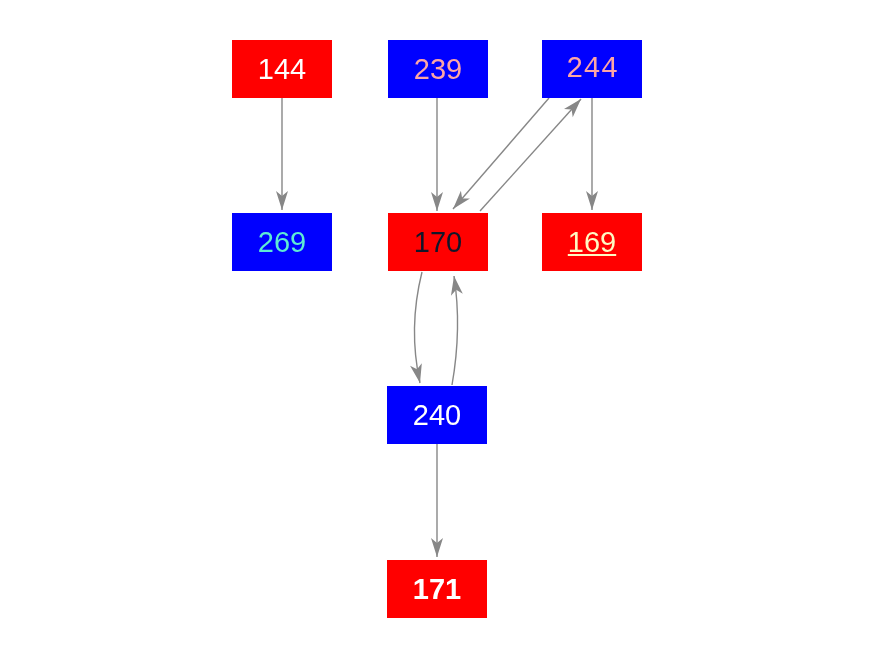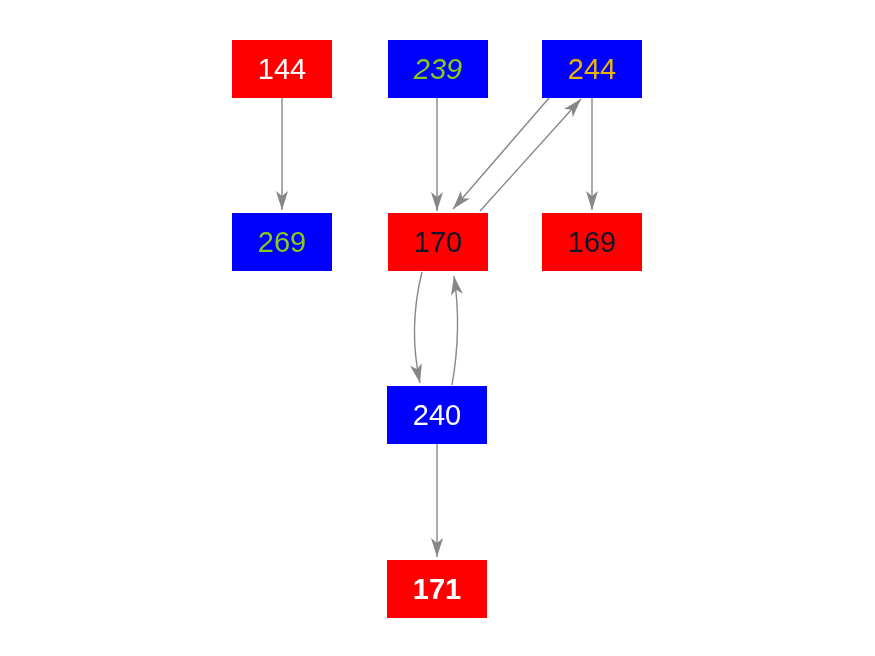--- a/index.html
+++ b/index.html
@@ -57,33 +57,33 @@
         <path class="edge" d="M 422 272 Q 408 328 420 383" stroke="#878787" marker-end="url(#arrowhead)"></path>
         <path class="edge" d="M 452 385 Q 462 328 454 276" stroke="#878787" marker-end="url(#arrowhead)"></path>
         <path class="edge" d="M 437 444 L 437 557" stroke="#878787" marker-end="url(#arrowhead)"></path>
       </g>
   </svg>
   <div id="nodes-group">
       <div class="node" style="left: 232px; top: 40px; width: 100px; height: 58px; background: rgb(255, 0, 0);">
         <span class="node-label" style="color: rgb(255, 255, 255);">144</span>
       </div>
       <div class="node" style="left: 388px; top: 40px; width: 100px; height: 58px; background: rgb(0, 0, 255);">
-        <span class="node-label" style="color: #84cc16; font-style: italic;">239</span>
+        <span class="node-label" style="color: #fca5a5;">239</span>
       </div>
       <div class="node" style="left: 542px; top: 40px; width: 100px; height: 58px; background: rgb(0, 0, 255);">
-        <span class="node-label" style="color: #eab308;">244</span>
+        <span class="node-label" style="color: #fca5a5; font-family: Liberation Mono, monospace;">244</span>
       </div>
       <div class="node" style="left: 232px; top: 213px; width: 100px; height: 58px; background: rgb(0, 0, 255);">
-        <span class="node-label" style="color: #84cc16;">269</span>
+        <span class="node-label" style="color: #5eead4;">269</span>
       </div>
       <div class="node" style="left: 388px; top: 213px; width: 100px; height: 58px; background: rgb(255, 0, 0);">
         <span class="node-label" style="color: #0f172a;">170</span>
       </div>
       <div class="node" style="left: 542px; top: 213px; width: 100px; height: 58px; background: rgb(255, 0, 0);">
-        <span class="node-label" style="color: #0f172a;">169</span>
+        <span class="node-label" style="color: #fef9c3; text-decoration: underline;">169</span>
       </div>
       <div class="node" style="left: 387px; top: 386px; width: 100px; height: 58px; background: rgb(0, 0, 255);">
         <span class="node-label" style="color: rgb(255, 255, 255);">240</span>
       </div>
       <div class="node" style="left: 387px; top: 560px; width: 100px; height: 58px; background: rgb(255, 0, 0);">
         <span class="node-label" style="color: rgb(255, 255, 255); font-weight: bold;">171</span>
       </div>
     </div>
 </div>
 

